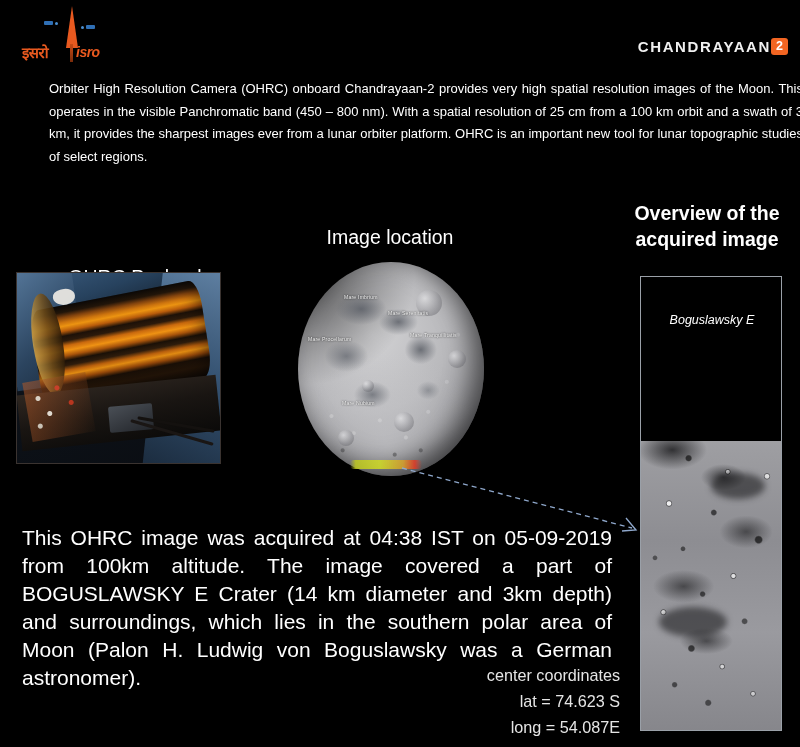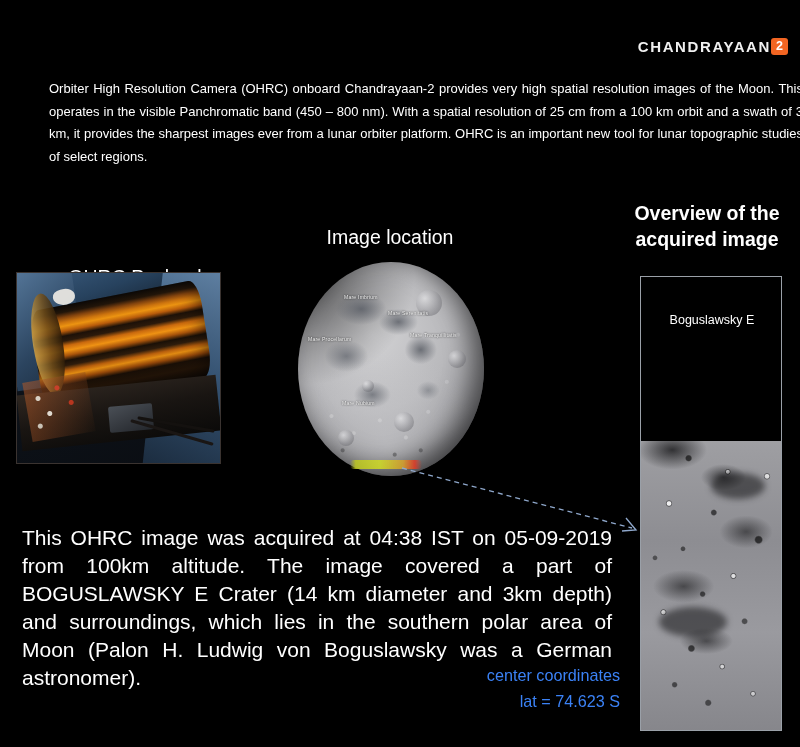--- a/index.html
+++ b/index.html
@@ -322,20 +322,21 @@
 
   
   .strip-wrap {
     position: absolute;
     left: 640px; top: 276px;
     width: 142px;
     height: 455px;
     border: 1px solid #9aa0a8;
     overflow: hidden;
     background: #000;
+    font-style: italic;
   }
   .strip-shadow {
     position: absolute;
     left: 0; top: 0;
     width: 142px; height: 92px;
     background: #000000;
     z-index: 3;
   }
   .strip-shadow::after {
     content: "";
@@ -419,28 +420,38 @@
   }
 
   
   .coords {
     position: absolute;
     left: 380px; top: 662px;
     width: 240px;
     text-align: right;
     font-size: 16.2px;
     line-height: 26px;
-    color: #3b82f6;
+    color: #e5e5e5;
   }
 </style>
 </head>
 <body>
 
 <div class="header">
 
+  <div class="isro-logo">
+    <div class="isro-sat s1"></div>
+    <div class="isro-sat s2"></div>
+    <div class="isro-sat-dot d1"></div>
+    <div class="isro-sat-dot d2"></div>
+    <div class="isro-arrow"></div>
+    <div class="isro-arrow-tail"></div>
+    <div class="isro-hindi">इसरो</div>
+    <div class="isro-eng">isro</div>
+  </div>
 
 
   <div class="chandrayaan-brand">
     <span class="chandrayaan-word">CHANDRAYAAN</span>
     <span class="chandrayaan-num">2</span>
   </div>
 </div>
 
 <div class="intro-paragraph">Orbiter High Resolution Camera (OHRC) onboard Chandrayaan-2 provides very high spatial resolution images of the Moon. This operates in the visible Panchromatic band (450 – 800 nm). With a spatial resolution of 25 cm from a 100 km orbit and a swath of 3 km, it provides the sharpest images ever from a lunar orbiter platform. OHRC is an important new tool for lunar topographic studies of select regions.</div>
 
@@ -494,13 +505,14 @@
 <svg class="arrow-svg" viewBox="0 0 250 80">
   <line x1="2" y1="6" x2="232" y2="66" stroke="#8fa8cc" stroke-width="1.3" stroke-dasharray="5,4"></line>
   <path d="M226,56 L236,68 L222,69" fill="none" stroke="#8fa8cc" stroke-width="1.3"></path>
 </svg>
 
 <div class="bottom-text">This OHRC image was acquired at 04:38 IST on 05-09-2019 from 100km altitude. The image covered a  part of BOGUSLAWSKY E Crater (14 km diameter and 3km depth) and surroundings, which lies in the southern polar area of Moon  (Palon H. Ludwig von Boguslawsky  was a German astronomer).</div>
 
 <div class="coords">
   <div>center coordinates</div>
   <div>lat = 74.623 S</div>
+  <div>long = 54.087E</div>
 </div>
 
 </body></html>

